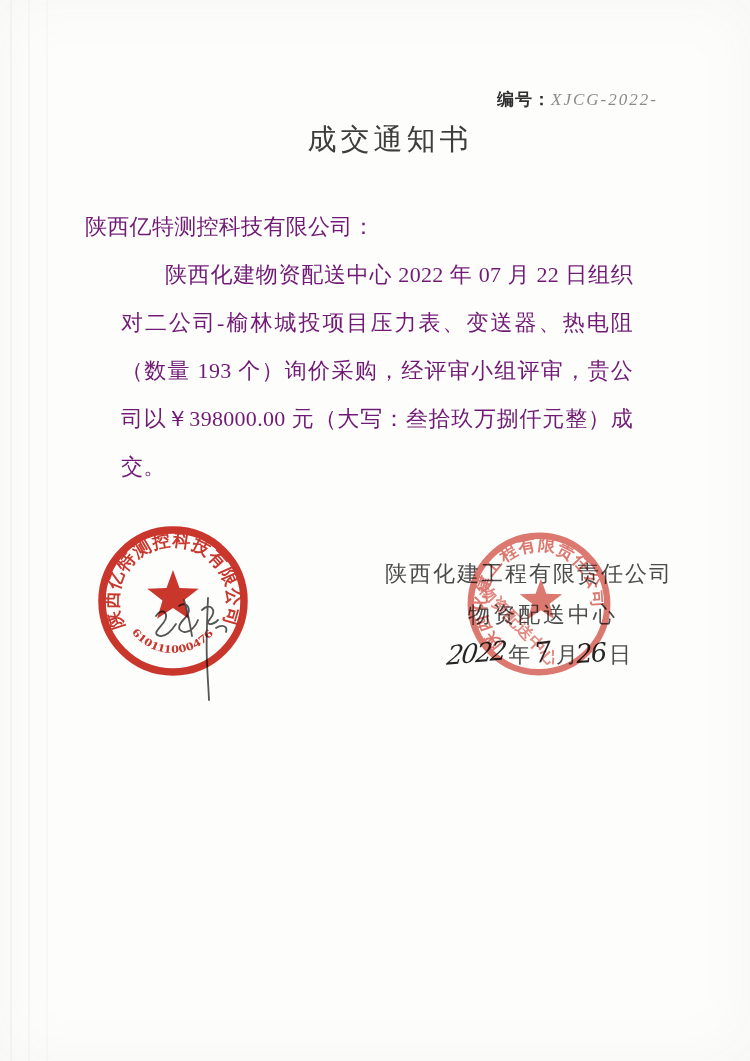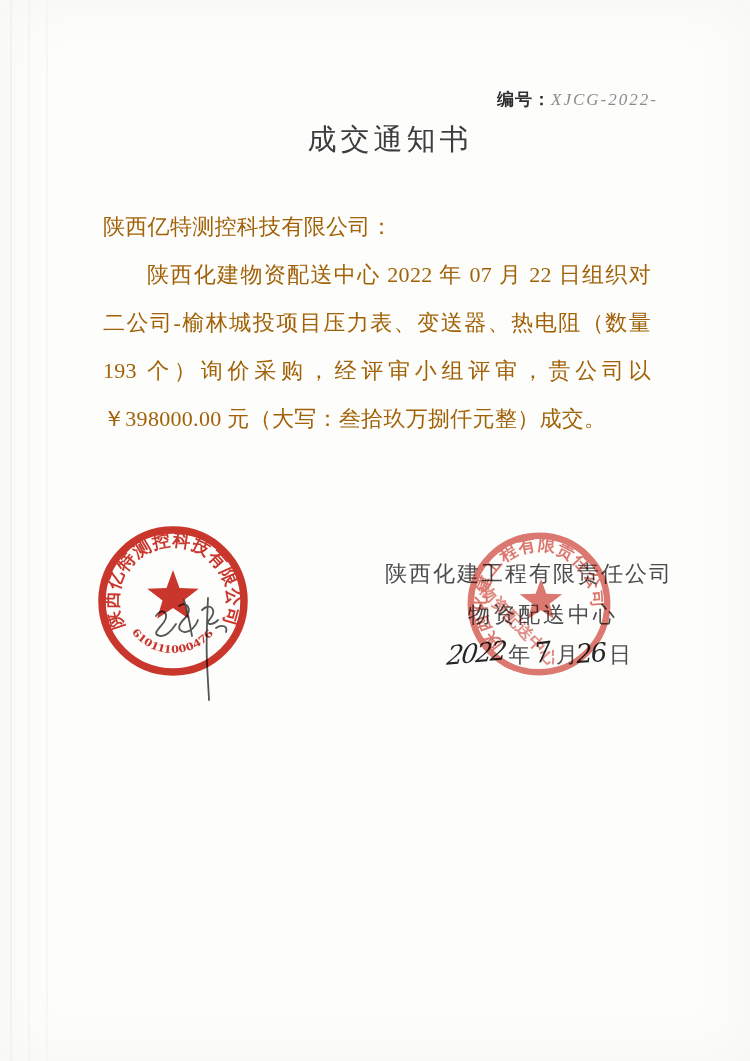--- a/index.html
+++ b/index.html
@@ -28,26 +28,26 @@
   .ref-line .ref-label{font-weight:600;color:#2f2f2f;text-align:right;}
   .ref-line .ref-number{color:#8b8b8b;letter-spacing:2px;font-style:italic;}
 
   .doc-title{
     position:absolute;left:0;top:120px;width:780px;
     text-align:center;
     font-size:29px;color:#3d3d3d;letter-spacing:4px;font-weight:500;
   }
 
   .doc-body{
-    position:absolute;left:103px;top:203px;width:548px;
-    font-size:22px;line-height:48px;color:#a16207;
+    position:absolute;left:85px;top:203px;width:548px;
+    font-size:22px;line-height:48px;color:#701a75;
     text-align:justify;letter-spacing:0.3px;
   }
   .doc-body p{margin:0;}
-  .doc-body .indent{text-indent:2em;}
+  .doc-body .indent{text-indent:2em;margin-left:36px;}
 
   .sig-company{
     position:absolute;left:385px;top:559px;
     font-size:22px;color:#4c4c4c;letter-spacing:2px;white-space:nowrap;
   }
   .sig-department{
     position:absolute;left:468px;top:600px;
     font-size:22px;color:#4c4c4c;letter-spacing:3px;white-space:nowrap;
   }
   .sig-date{

